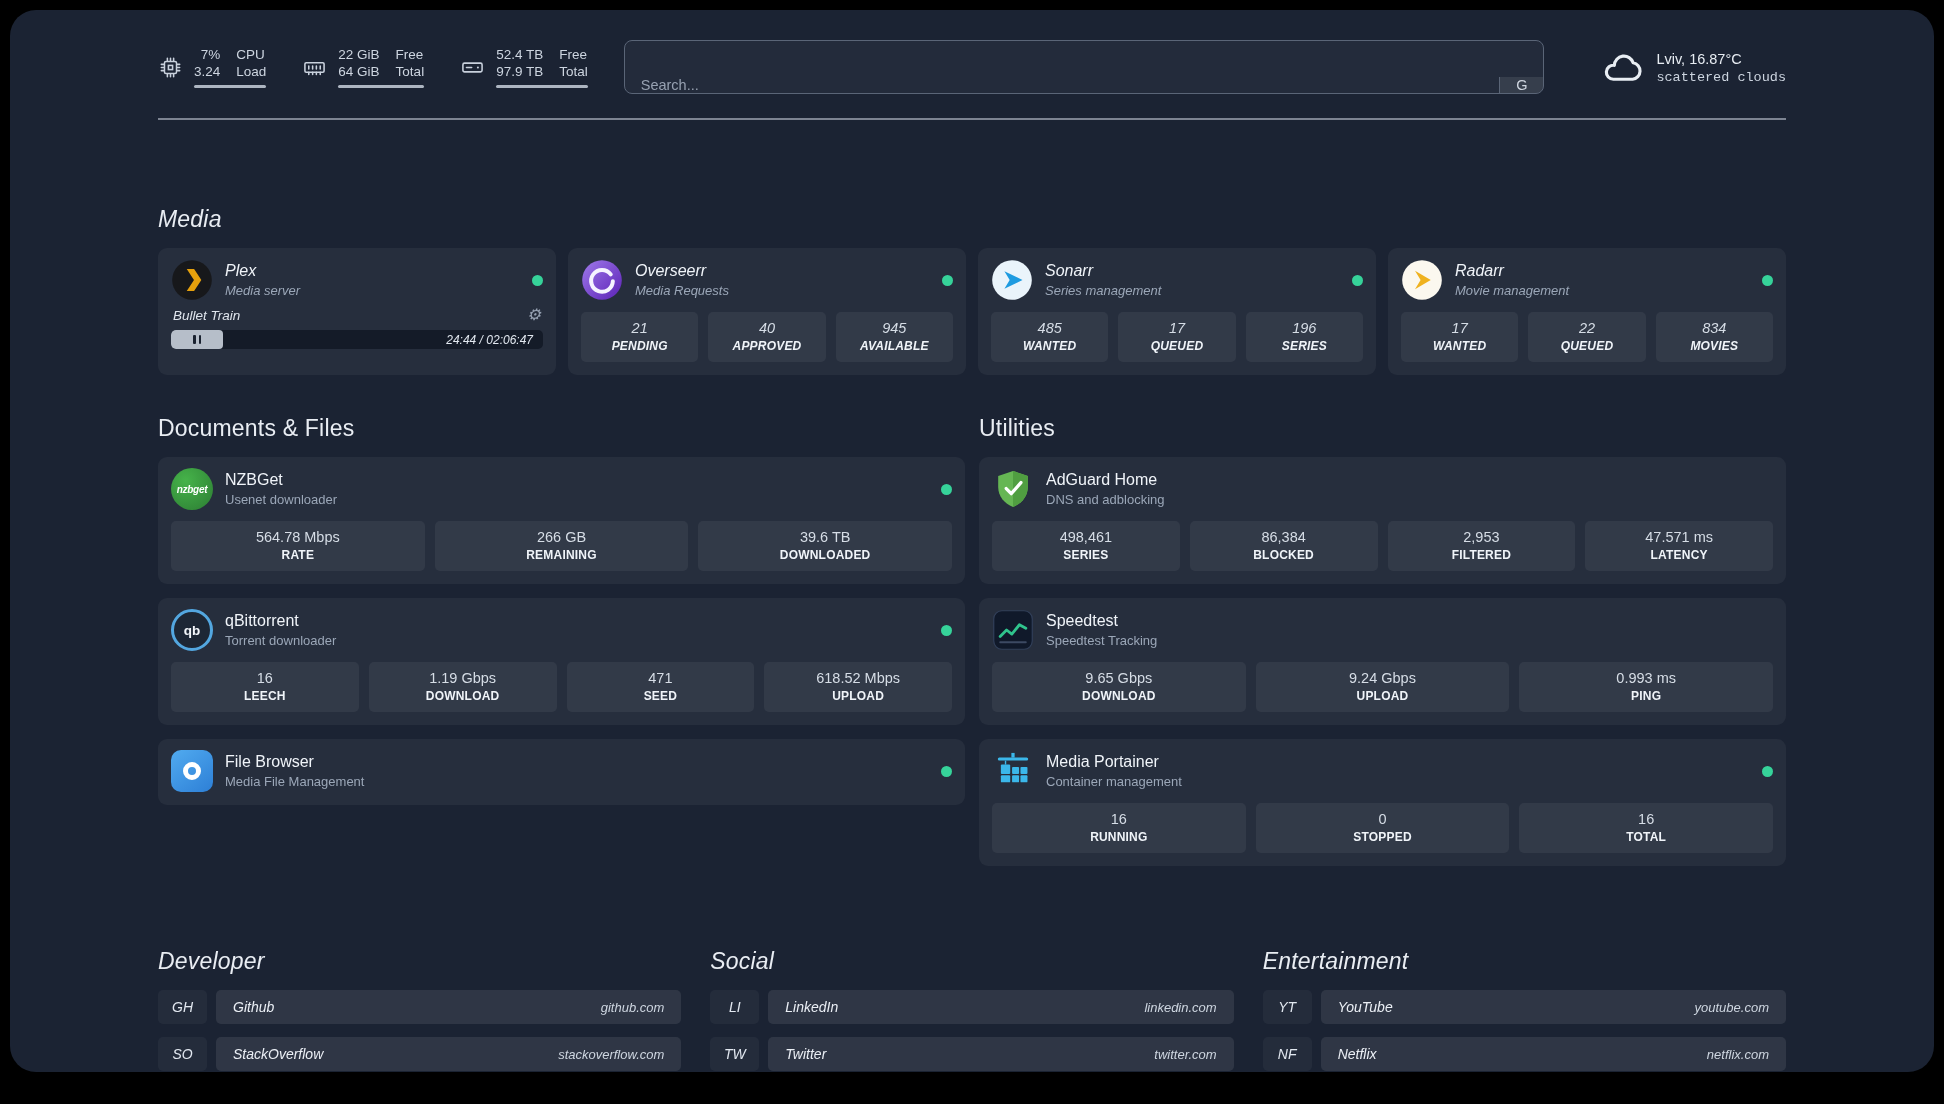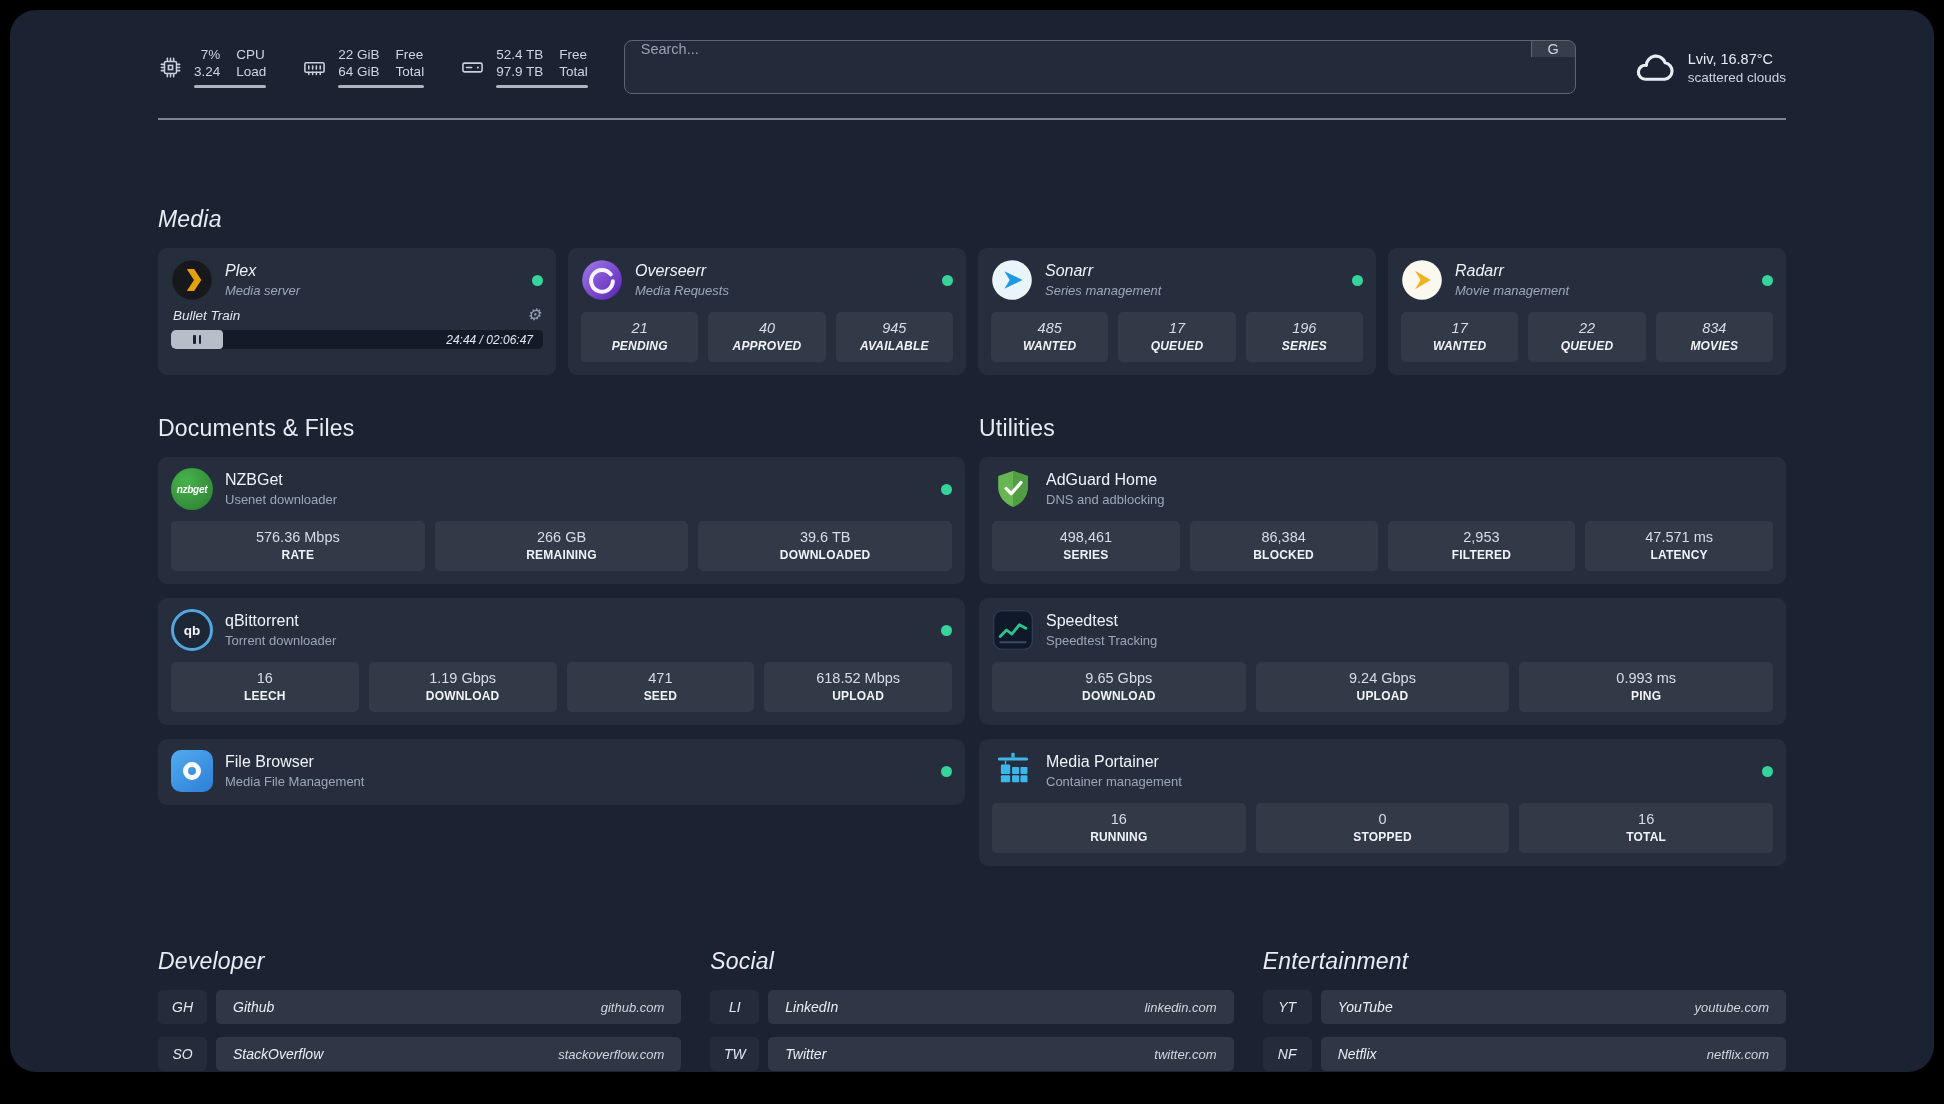--- a/index.html
+++ b/index.html
@@ -10,29 +10,29 @@
   
   .topbar { display:flex; align-items:center; }
   .resources { display:flex; align-items:center; gap:36px; }
   .res { display:flex; align-items:center; gap:11px; color:#cdd5e0; }
   .res-icon svg { width:25px; height:25px; display:block; }
   .res-text { display:flex; gap:16px; font-size:13.5px; line-height:17px; }
   .res-vals { display:flex; flex-direction:column; align-items:flex-end; }
   .res-labels { display:flex; flex-direction:column; }
   .res-bar { margin-top:5px; height:3px; border-radius:2px; background:#c7cfdb; opacity:.85; }
 
-  .search { flex:1; display:flex; align-items:flex-start; height:54px; margin:0 58px 0 36px; border:1px solid #5a6577; border-radius:8px; background:rgba(255,255,255,.04); overflow:hidden; }
+  .search { flex:1; display:flex; align-items:flex-end; height:54px; margin:0 58px 0 36px; border:1px solid #5a6577; border-radius:8px; background:rgba(255,255,255,.04); overflow:hidden; }
   .search-input { flex:1; background:transparent; border:none; outline:none; color:#e5eaf1; font-size:14.5px; padding:0 16px; font-family:inherit; }
   .search-input::placeholder { color:#97a1b1; }
   .search-provider { width:44px; border:none; border-left:1px solid #5a6577; background:rgba(255,255,255,.09); color:#cfd6e0; font-size:14.5px; cursor:pointer; font-family:inherit; }
 
   .weather { display:flex; align-items:center; gap:12px; color:#e7ecf2; }
   .weather-icon svg { width:42px; height:42px; display:block; }
   .weather-summary { font-size:14.5px; line-height:18px; }
-  .weather-condition { font-size:13.5px; color:#ccd4df; margin-top:2px; }
+  .weather-condition { font-size:13.5px; color:#ccd4df; margin-top:2px;font-family:Liberation Mono, monospace; }
 
   .divider { border:none; border-top:2px solid rgba(205,213,224,.55); margin-top:24px; }
 
   
   .sec-title { font-size:23px; font-weight:500; color:#e9edf3; margin-bottom:15px; letter-spacing:.2px; }
   .section-media { margin-top:86px;font-style:italic; }
   .media-grid { display:grid; grid-template-columns:repeat(4,1fr); gap:12px; }
 
   .card { background:rgba(255,255,255,.05); border-radius:9px; padding:11px 13px 13px; }
   .card-head { display:flex; align-items:center; gap:12px; }
@@ -327,21 +327,21 @@
                 <span class="nzb-text">nzbget</span>
               </span>
               <div class="svc-meta">
                 <div class="svc-name">NZBGet</div>
                 <div class="svc-desc">Usenet downloader</div>
               </div>
               <span class="dot"></span>
             </div>
             <div class="stats c3">
               <div class="stat">
-                  <div class="stat-v">576.36 Mbps</div>
+                  <div class="stat-v">564.78 Mbps</div>
                   <div class="stat-l">RATE</div>
                 </div>
               <div class="stat">
                   <div class="stat-v">266 GB</div>
                   <div class="stat-l">REMAINING</div>
                 </div>
               <div class="stat">
                   <div class="stat-v">39.6 TB</div>
                   <div class="stat-l">DOWNLOADED</div>
                 </div>

